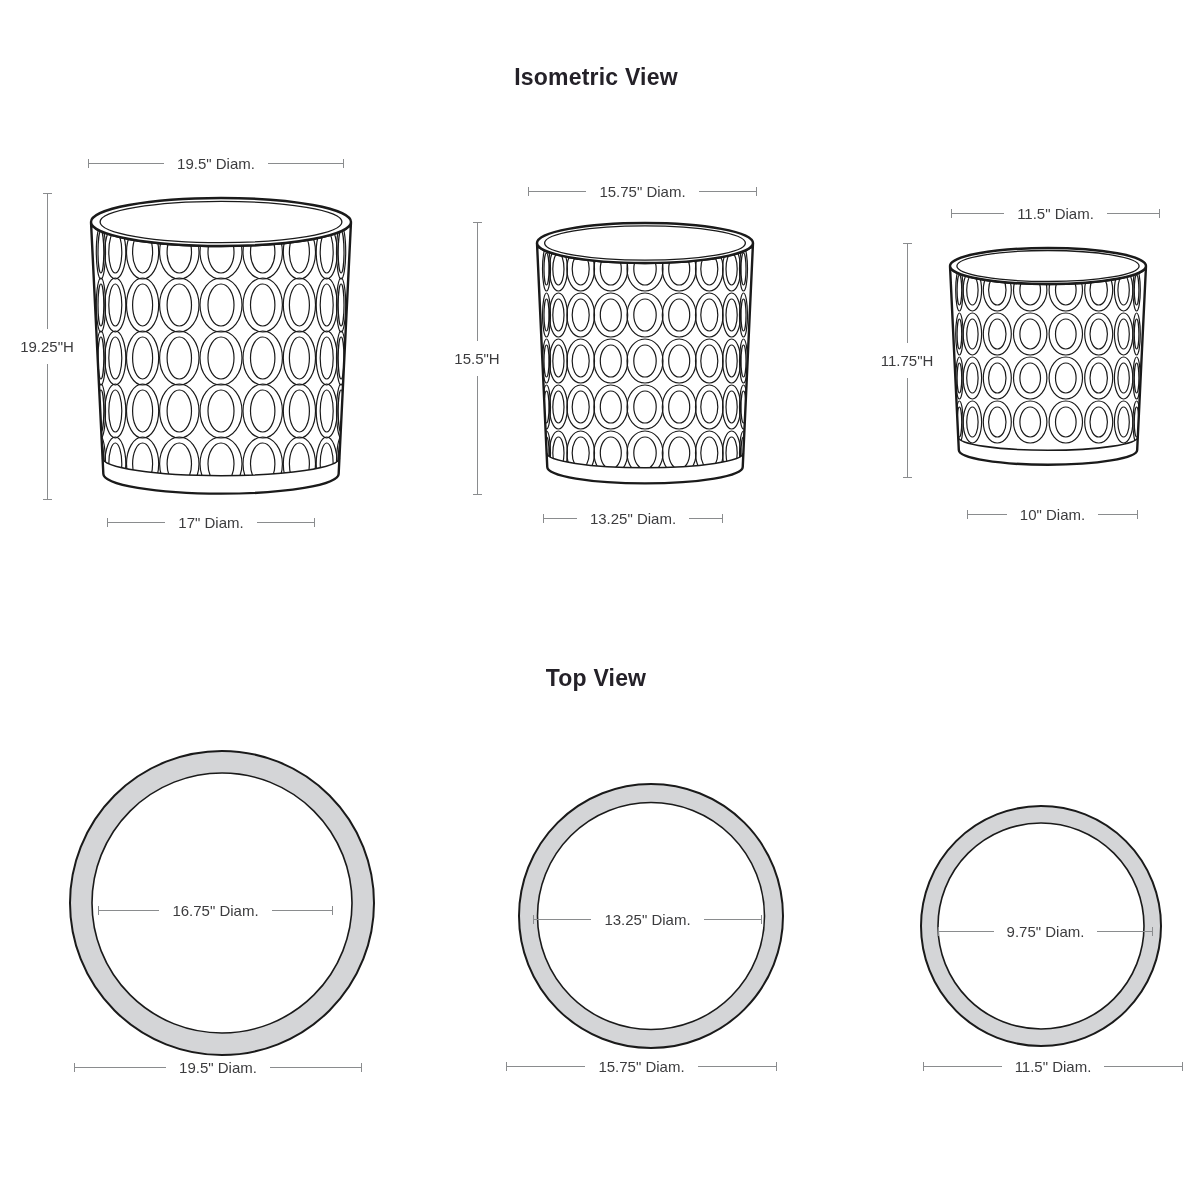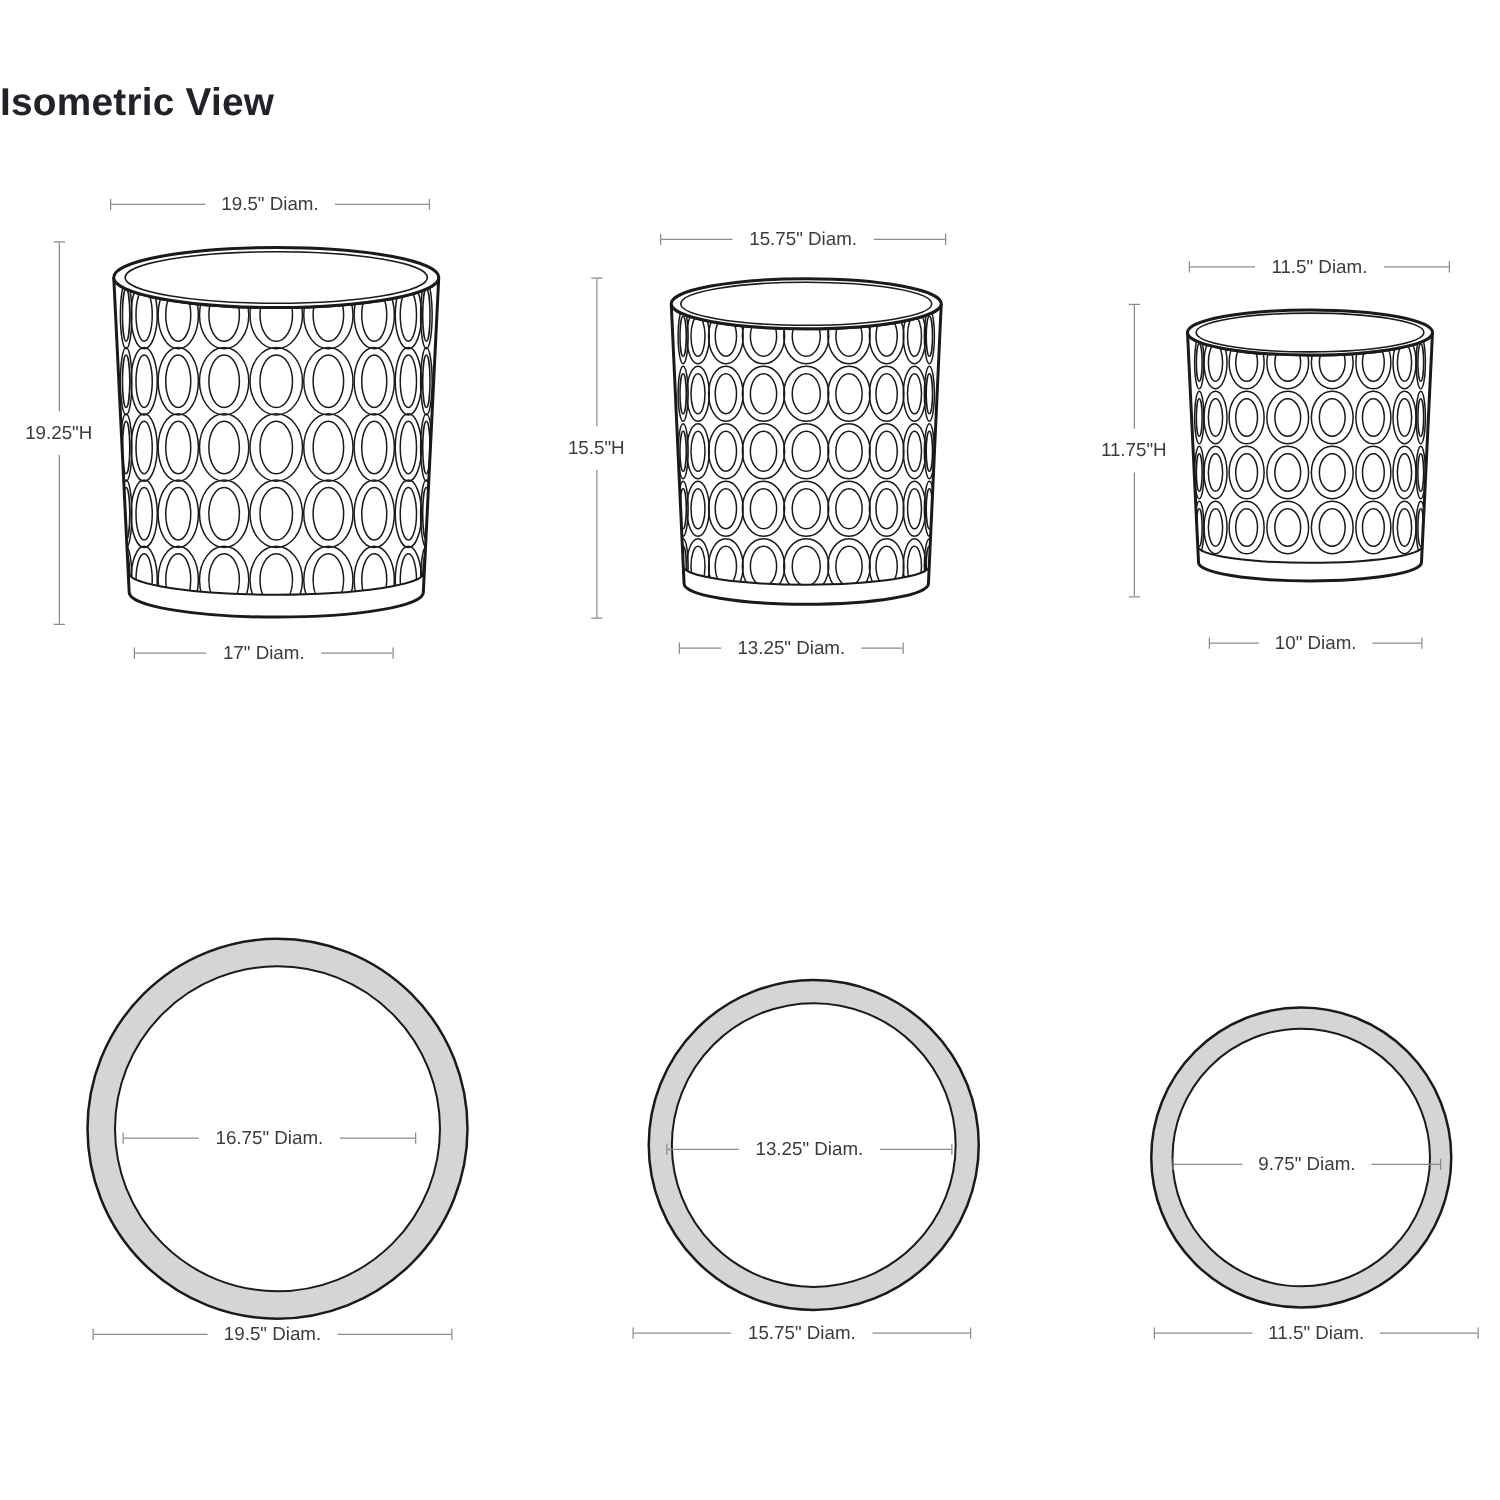--- a/index.html
+++ b/index.html
@@ -1,35 +1,36 @@
 <!DOCTYPE html>
 <html style="--dimline: #8a8c8e; --dimtext: #3c3c3e; --title: #242128;"><head>
 <meta charset="utf-8">
 <style>
   *{margin:0;padding:0;box-sizing:border-box}
   html,body{background:#fff}
   body{width:1200px;height:1200px;position:relative;font-family:"Liberation Sans",sans-serif}
   .canvas{position:absolute;left:0;top:0;width:1200px;height:1200px;background:#fff;overflow:hidden}
-  .sec-title{position:absolute;left:0;width:1192px;font-size:31px;font-weight:700;color:var(--title,#242128);letter-spacing:.2px}
+  .sec-title{position:absolute;left:0;width:1192px;text-align:center;font-size:23px;font-weight:700;color:var(--title,#242128);letter-spacing:.2px}
   .drawing{position:absolute;line-height:0}
   .hdim{position:absolute;display:flex;align-items:center;height:16px}
   .hdim .tk{width:1px;height:9px;background:var(--dimline,#8a8c8e)}
   .hdim .ln{flex:1;height:1px;background:var(--dimline,#8a8c8e)}
   .hdim .lb{padding:0 13px;font-size:15px;color:var(--dimtext,#3c3c3e);white-space:nowrap}
   .vdim{position:absolute;display:flex;flex-direction:column;align-items:center}
   .vdim .tk{height:1px;width:9px;background:var(--dimline,#8a8c8e)}
   .vdim .ln{flex:1;width:1px;background:var(--dimline,#8a8c8e)}
   .vdim .lb{padding:9px 0;font-size:15px;color:var(--dimtext,#3c3c3e);white-space:nowrap}
 </style>
 </head>
 <body>
 
 <div class="canvas">
 
   <h1 class="sec-title" style="top:64px">Isometric View</h1>
+  <h1 class="sec-title" style="top:665px">Top View</h1>
 
   <div class="drawing" id="planter-large" style="left:86px;top:195px"><svg width="270" height="302" viewBox="0 0 270 302">
     <defs>
           <clipPath id="clip0">
             <path d="M 5 27 A 130 24 0 0 0 265 27 L 253.43412698412698 263 A 118.43412698412699 17.712 0 0 1 16.56587301587301 263 Z"></path>
           </clipPath>
         </defs>
     <path d="M 5 27 A 130 24 0 0 0 265 27 L 252.65 279 A 117.65 19.68 0 0 1 17.349999999999994 279 Z" fill="#ffffff" stroke="#1a1a1a" stroke-width="2.4"></path>
     <g clip-path="url(#clip0)" fill="none" stroke="#1a1a1a" stroke-width="1.2">
           <ellipse cx="14.9" cy="57" rx="4.6" ry="27"></ellipse>

